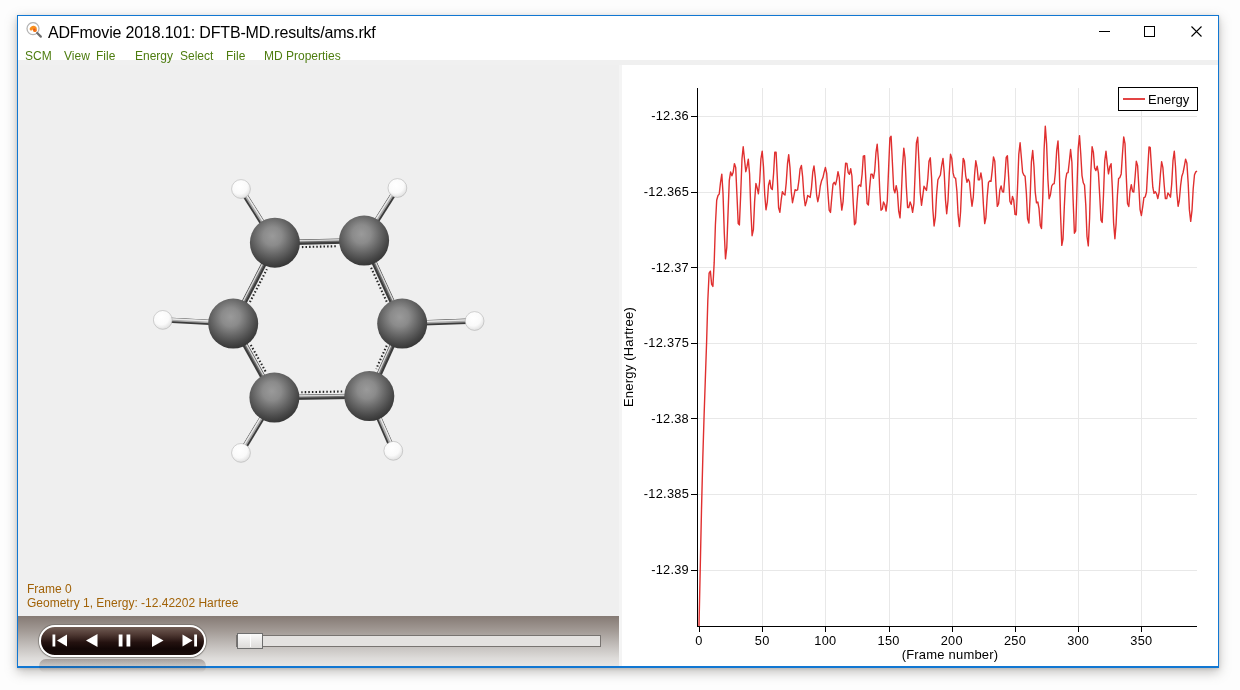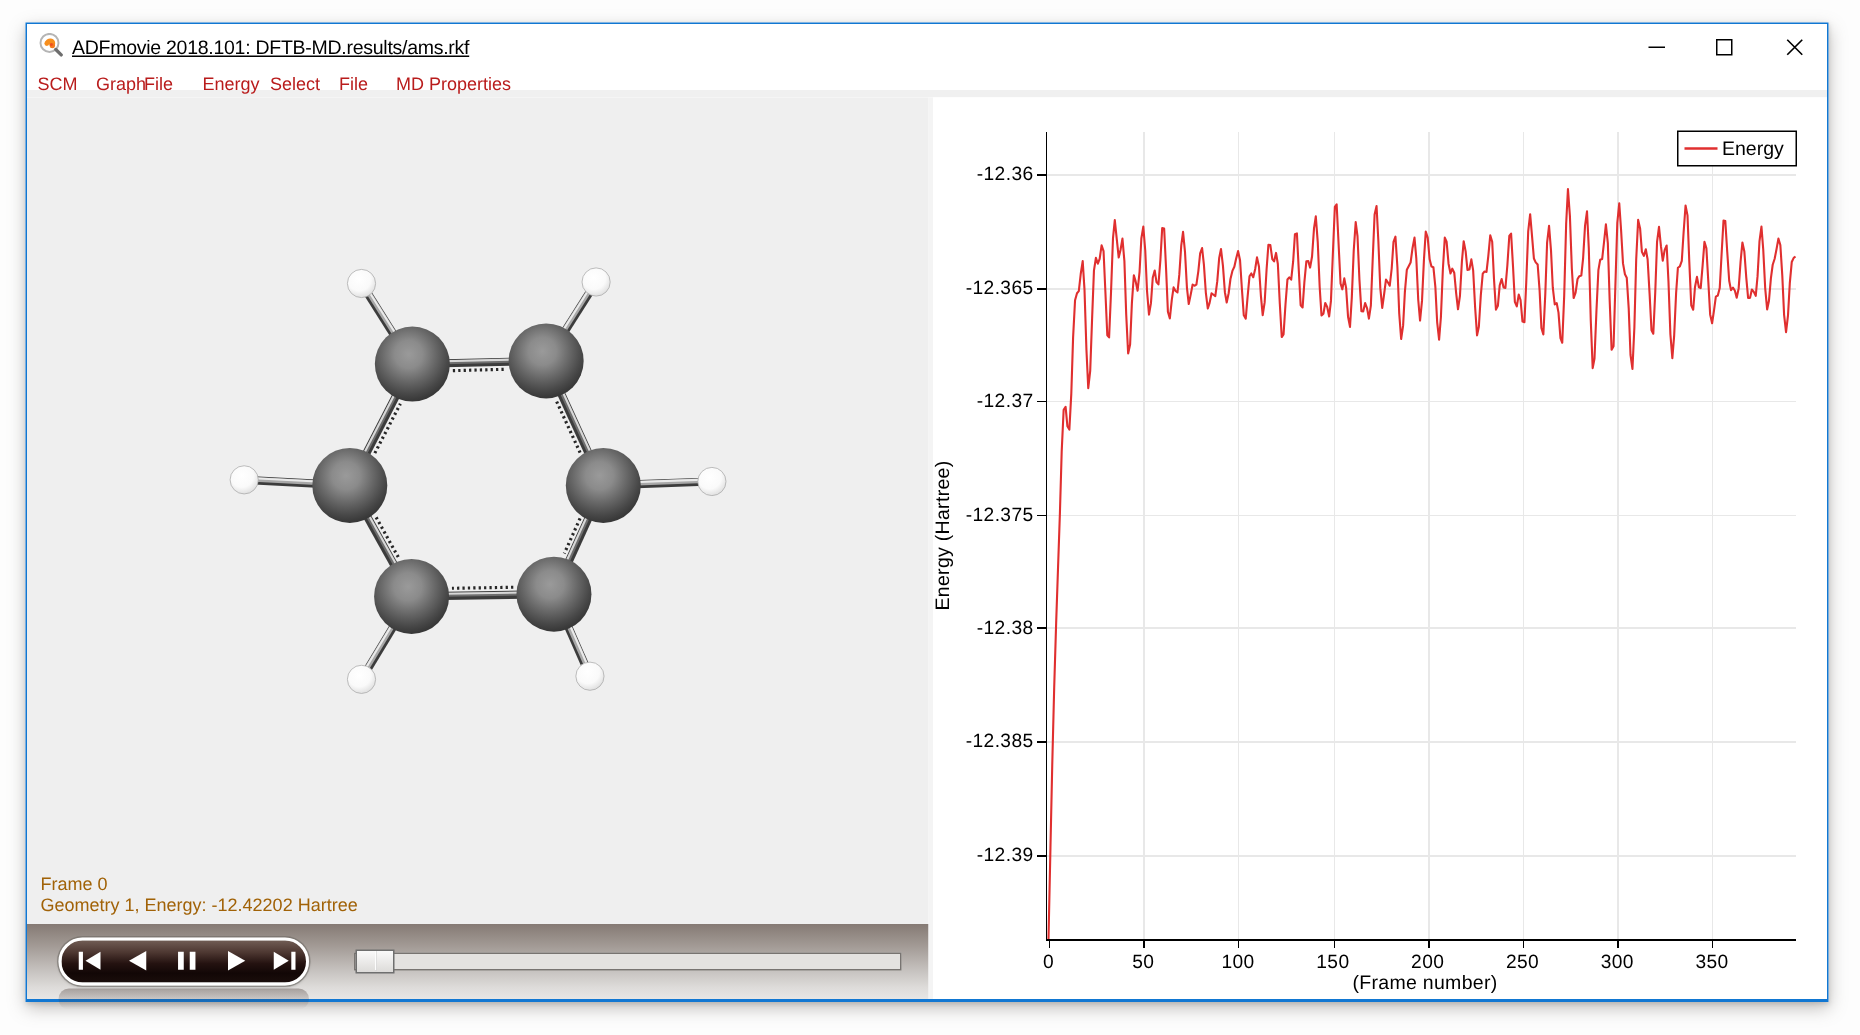--- a/index.html
+++ b/index.html
@@ -1,23 +1,23 @@
 <!DOCTYPE html>
 <html><head><meta charset="utf-8"><style>
 html,body{margin:0;padding:0;width:1240px;height:690px;background:#fdfdfd;overflow:hidden;
  font-family:"Liberation Sans",sans-serif;}
 *{box-sizing:border-box;}
 #win{position:absolute;left:17px;top:15px;width:1202px;height:653px;border:1px solid #1177d2;border-bottom-width:2px;
  background:#fff;box-shadow:0 4px 11px rgba(100,95,90,.4),0 1px 3px rgba(100,95,90,.22);}
 #title{position:absolute;left:0;top:0;width:100%;height:30px;background:#fff;}
 #ticon{position:absolute;left:8px;top:6px;}
-#ttext{position:absolute;left:30px;top:8px;font-size:13px;letter-spacing:-0.18px;color:#000;white-space:nowrap;text-decoration:underline;}
+#ttext{position:absolute;left:30px;top:8px;font-size:16px;letter-spacing:-0.18px;color:#000;white-space:nowrap;}
 .wbtn{position:absolute;top:0;height:31px;width:45px;}
 #menu{position:absolute;left:0;top:30px;width:100%;height:19px;background:#fff;
- border-bottom:5px solid #f0f0f0;font-size:12px;color:#b91c1c;}
+ border-bottom:5px solid #f0f0f0;font-size:12px;color:#4d7c0f;}
 .mi{position:absolute;top:3px;}
 #content{position:absolute;left:0;top:49px;width:1200px;height:601px;background:#fff;}
 #lpane{position:absolute;left:0;top:0;width:601px;height:601px;background:#efefef;}
 #sash{position:absolute;left:601px;top:0;width:3px;height:601px;background:#f4f4f4;}
 #rpane{position:absolute;left:604px;top:0;width:596px;height:601px;background:#fff;}
 #status{position:absolute;left:9px;top:517px;font-size:12px;line-height:14px;color:#a16207;}
 #cbar{position:absolute;left:0;top:551px;width:601px;height:50px;
  background:linear-gradient(180deg,#857a74 0%,#a39b96 30%,#c6c2bf 62%,#dedcda 85%,#e7e6e5 100%);}
 #pill{position:absolute;left:21px;top:8.5px;width:167px;height:32px;border-radius:16px;
  background:linear-gradient(180deg,#705c54 0%,#4e3832 28%,#241210 55%,#120706 78%,#1a0d0b 100%);
@@ -47,21 +47,21 @@
       </svg>
   <svg class="wbtn" style="left:1109px" width="45" height="31" viewBox="0 0 45 31">
    <rect x="17.5" y="10.5" width="10" height="10" fill="none" stroke="#000" stroke-width="1"></rect>
       </svg>
   <svg class="wbtn" style="left:1156px" width="45" height="31" viewBox="0 0 45 31">
    <path d="M17.5 10.5 L27.5 20.5 M27.5 10.5 L17.5 20.5" stroke="#000" stroke-width="1.1"></path>
       </svg>
  </div>
  <div id="menu">
   <span class="mi" style="left:7px">SCM</span>
-  <span class="mi" style="left:46px">Graph</span>
+  <span class="mi" style="left:46px">View</span>
   <span class="mi" style="left:78px">File</span>
   <span class="mi" style="left:117px">Energy</span>
   <span class="mi" style="left:162px">Select</span>
   <span class="mi" style="left:208px">File</span>
   <span class="mi" style="left:246px">MD Properties</span>
  </div>
  <div id="content">
   <div id="lpane">
    <svg id="mol" width="595" height="550" viewBox="0 0 595 550">
           <defs>

